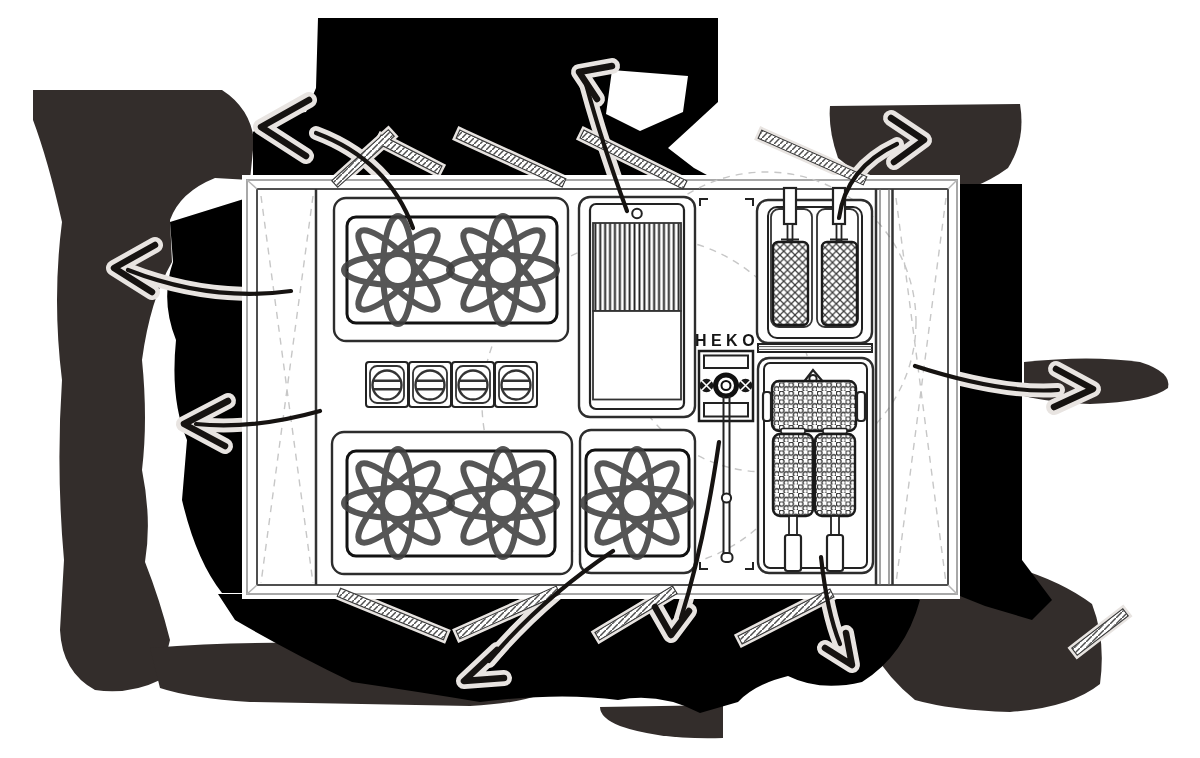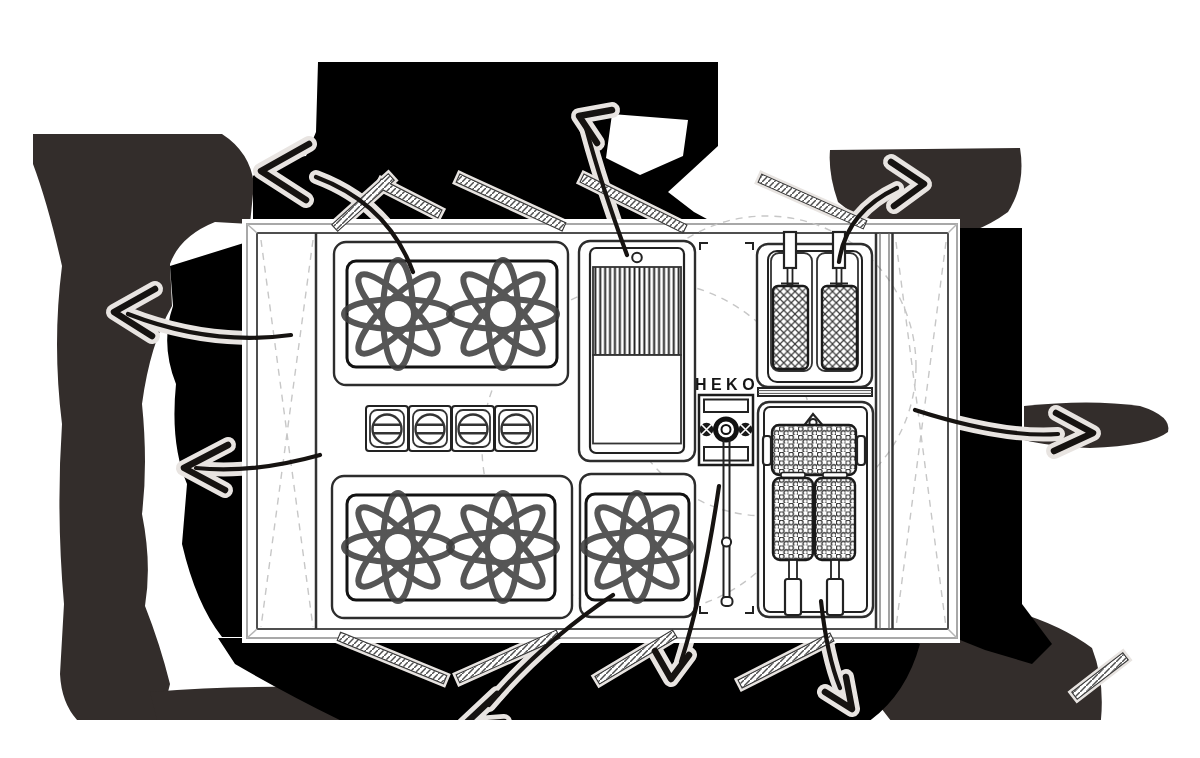--- a/index.html
+++ b/index.html
@@ -1,17 +1,17 @@
 <!DOCTYPE html>
 <html><head>
 <meta charset="utf-8">
 <style>
   html,body{margin:0;padding:0;background:#ffffff;}
-  .stage{position:relative;width:1200px;height:676px;overflow:hidden;background:#fff;
-         font-family:"Liberation Sans", sans-serif;margin-top:44px;}
+  .stage{position:relative;width:1200px;height:758px;overflow:hidden;background:#fff;
+         font-family:"Liberation Sans", sans-serif;}
   svg{display:block}
   .ink{stroke:#161311;fill:none;stroke-linecap:round;stroke-linejoin:round;}
   .shaft{stroke-width:4.2;}
   .head{stroke-width:6.5;}
   .case{stroke:#e8e4e1;fill:none;stroke-linecap:round;stroke-linejoin:round;}
   .case.shaft{stroke-width:14;}
   .case.head{stroke-width:16;}
   .blobC{fill:#332d2b;stroke:none;}
   .blobK{fill:#000000;stroke:none;}
   .dash{stroke:#c7c7c7;stroke-width:1.4;fill:none;stroke-dasharray:7 6;}

